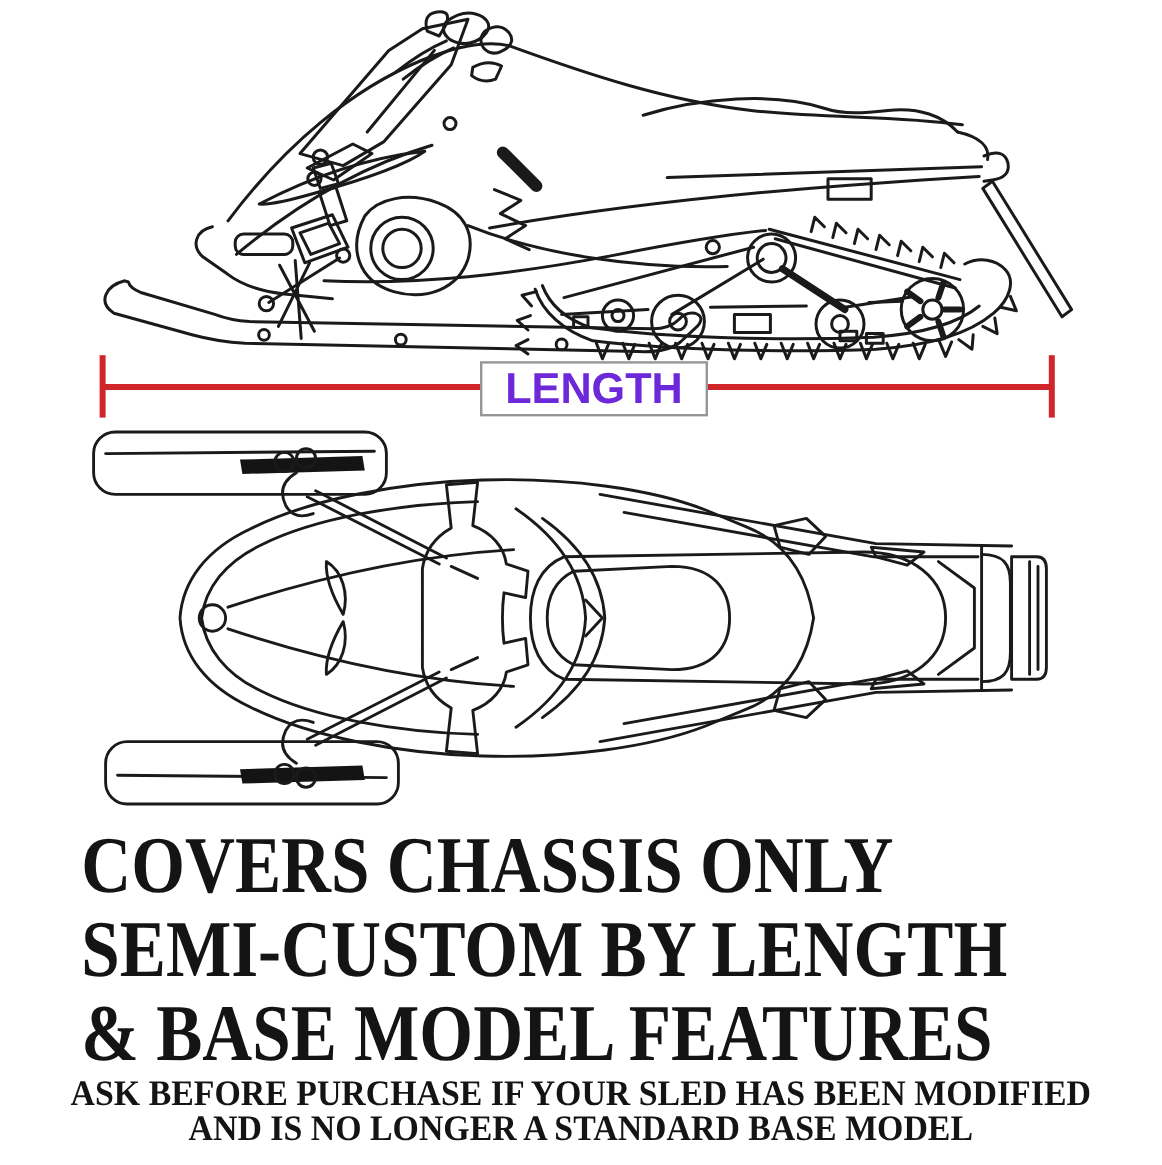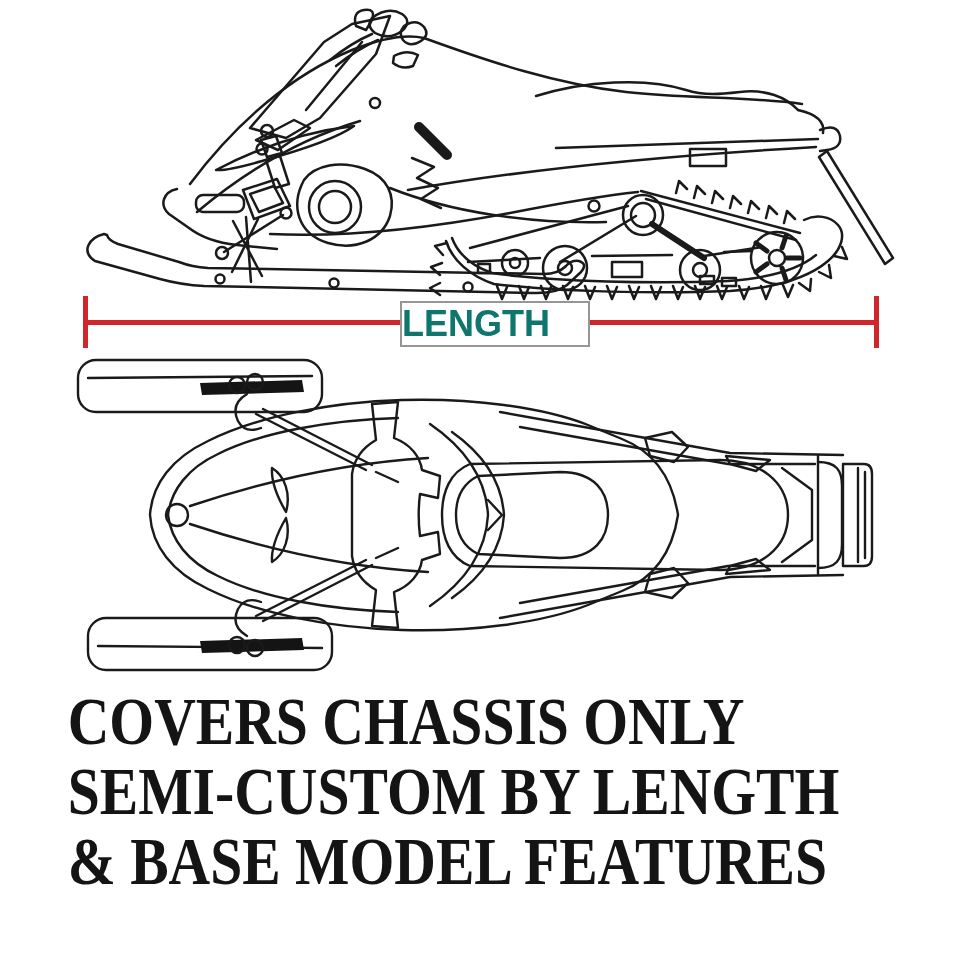--- a/index.html
+++ b/index.html
@@ -13,23 +13,23 @@
   .top-view{top:352px;}
 
   
   .measure-line{position:absolute;left:84px;top:320px;width:793px;height:5px;background:#d0262b;}
   .measure-cap{position:absolute;top:296px;width:5px;height:52px;background:#d0262b;}
   .measure-cap.left{left:83px;}
   .measure-cap.right{left:874px;}
   .length-box{
     position:absolute;left:400px;top:301px;width:190px;height:46px;
     background:#ffffff;border:2px solid #969696;box-sizing:border-box;
-    display:flex;align-items:center;
+    display:flex;align-items:center;justify-content:center;
     font-family:"Liberation Sans",sans-serif;font-weight:bold;font-size:36px;
-    color:#0f766e;letter-spacing:0px;
+    color:#6d28d9;letter-spacing:0px;
   }
 
   
   .headline{position:absolute;left:0;top:686px;width:968px;font-weight:bold;}
   .headline .hl{font-size:67px;line-height:70px;transform:scaleX(0.86);transform-origin:50% 50%;white-space:nowrap;}
   .disclaimer{position:absolute;left:0;top:897px;width:968px;text-align:center;font-weight:bold;}
   .disclaimer .dl{font-size:30px;line-height:29px;transform:scaleX(0.94);transform-origin:50% 50%;white-space:nowrap;}
 </style>
 </head>
 <body>
@@ -228,14 +228,18 @@
       </g>
     </g>
   </svg>
 
   <div class="headline">
     <div class="hl">COVERS CHASSIS ONLY</div>
     <div class="hl">SEMI-CUSTOM BY LENGTH</div>
     <div class="hl">&amp; BASE MODEL FEATURES</div>
   </div>
 
+  <div class="disclaimer">
+    <div class="dl">ASK BEFORE PURCHASE IF YOUR SLED HAS BEEN MODIFIED</div>
+    <div class="dl">AND IS NO LONGER A STANDARD BASE MODEL</div>
+  </div>
 
 </div>
 
 </body></html>

